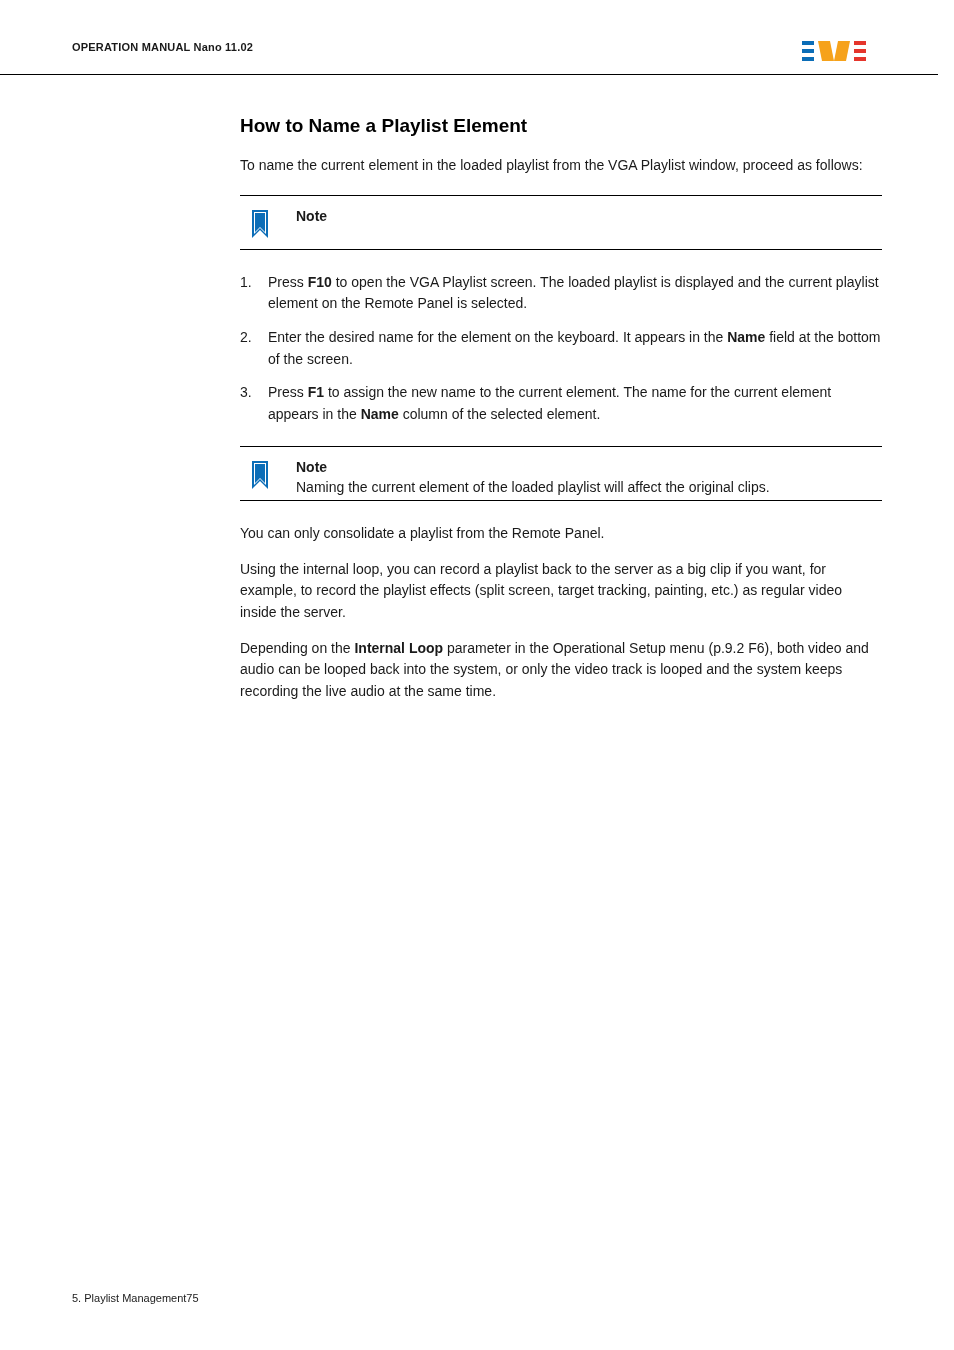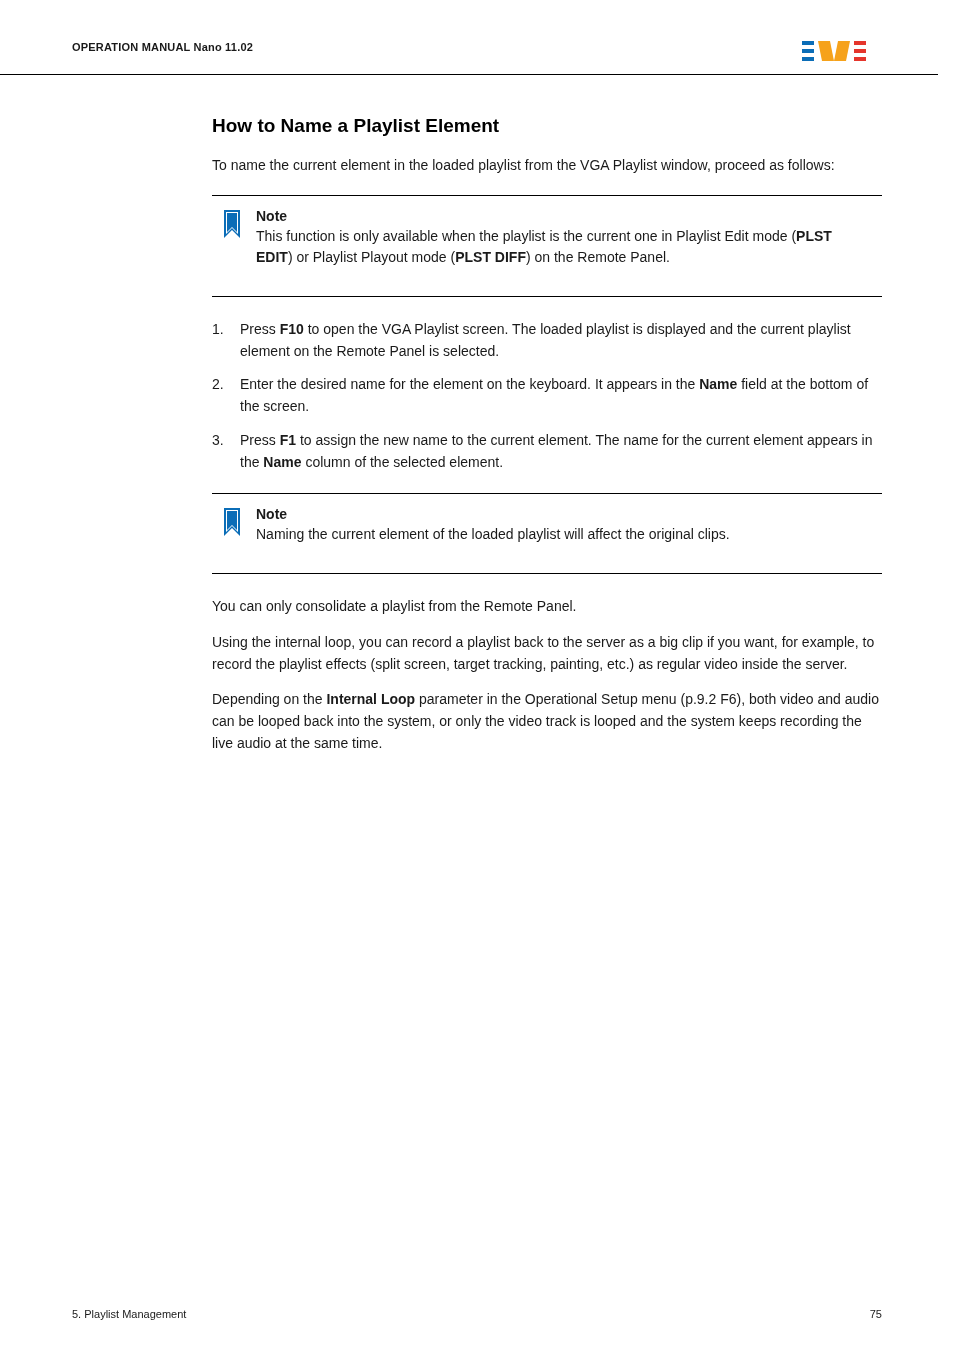--- a/index.html
+++ b/index.html
@@ -21,44 +21,45 @@
   }
   .header-left {
     font-size: 11px;
     font-weight: bold;
     letter-spacing: 0.2px;
     color: #1a1a1a;
   }
   .logo-wrap { display: flex; align-items: center; }
   .content {
     padding: 0 72px 0 72px;
+    margin-left: 28px;
   }
   .content-inner {
     margin-left: 140px;
   }
   .h3 {
     font-size: 19px;
     font-weight: bold;
     margin: 40px 0 18px 0;
     color: #000;
   }
   .para {
     font-size: 14px;
     line-height: 1.55;
     margin-bottom: 14px;
     color: #1a1a1a;
   }
   .note-box {
     border-top: 1px solid #000;
     border-bottom: 1px solid #000;
-    padding: 12px 10px 27px 10px;
+    padding: 12px 10px 1px 10px;
     margin: 18px 0 22px 0;
     display: flex;
     align-items: flex-start;
-    gap: 14px;
+    gap: 26px;
     justify-content: center;
   }
   .note-icon {
     flex: 0 0 auto;
     margin-top: 2px;
   }
   .note-text-wrap { flex: 1; }
   .note-title {
     font-weight: bold;
     font-size: 14px;
@@ -97,25 +98,25 @@
     font-weight: bold;
     width: 140px;
     flex: 0 0 140px;
   }
   .section-title {
     font-size: 26px;
     font-weight: bold;
   }
   .footer {
     position: absolute;
-    bottom: 30px;
+    bottom: 46px;
     left: 72px;
     right: 72px;
     display: flex;
-    justify-content: space-between;
+    justify-content: flex-start;
     font-size: 11px;
     color: #1a1a1a;
   }
   b { font-weight: bold; }
 </style>
 </head>
 <body>
 
 <div class="header">
   <div class="header-left">OPERATION MANUAL  Nano 11.02</div>
@@ -142,23 +143,20 @@
     <div class="note-box">
       <div class="note-icon">
         <svg width="20" height="34" viewBox="0 0 20 34">
           <path d="M2 0 H18 V28 L10 20 L2 28 Z" fill="#0b6db7"></path>
           <path d="M4 2 H16 V24 L10 18 L4 24 Z" fill="#ffffff"></path>
           <path d="M5 3 H15 V22 L10 17 L5 22 Z" fill="#0b6db7"></path>
         </svg>
       </div>
       <div class="note-text-wrap">
         <div class="note-title">Note</div>
-        <div class="note-body">
-          <span>This function is only available when the playlist is the current one in Playlist Edit mode (</span><b>PLST EDIT</b><span>) or Playlist Playout mode (</span><b>PLST DIFF</b><span>) on the Remote Panel.</span>
-        </div>
       </div>
     </div>
 
     <ol class="steps">
       <li>
         <span>Press </span><b>F10</b><span> to open the VGA Playlist screen. The loaded playlist is displayed and the current playlist element on the Remote Panel is selected.</span>
       </li>
       <li>
         <span>Enter the desired name for the element on the keyboard. It appears in the </span><b>Name</b><span> field at the bottom of the screen.</span>
       </li>

